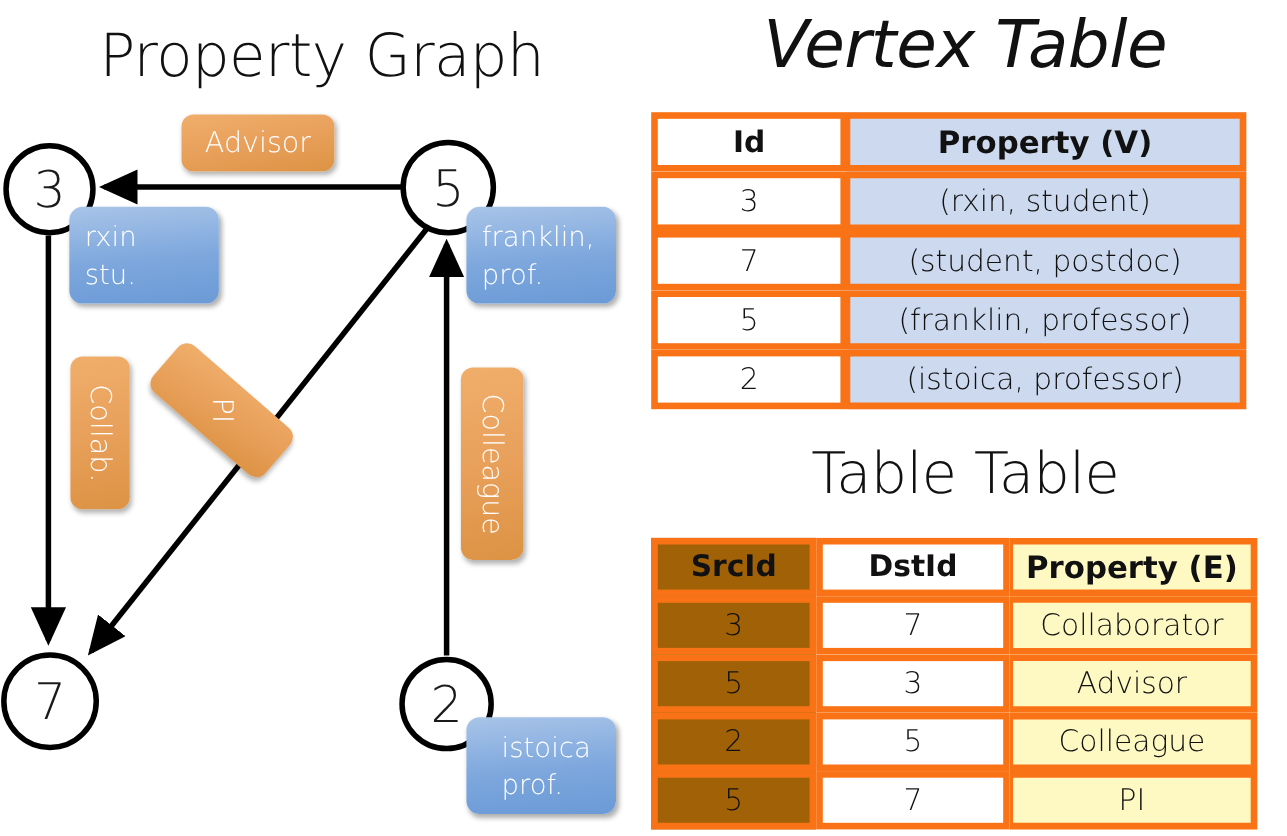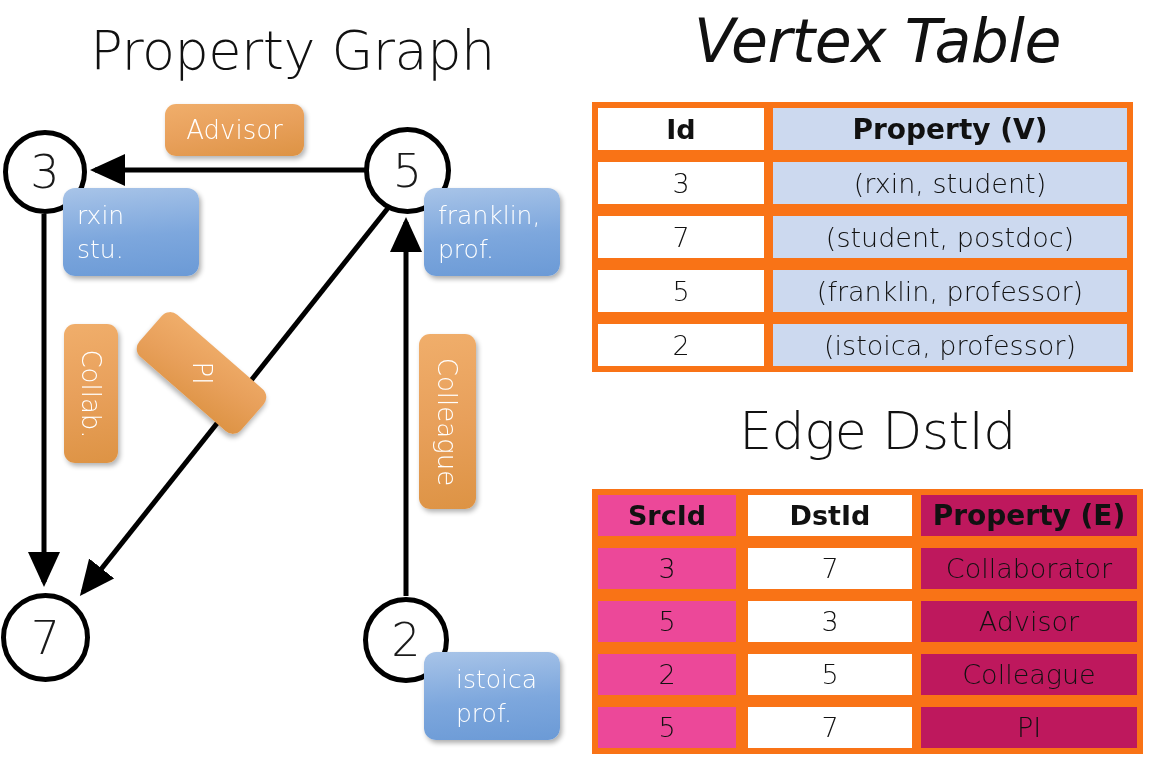--- a/index.html
+++ b/index.html
@@ -132,31 +132,31 @@
     font-weight: 700;
   }
   #vertex-table { left: 592px; top: 102px; }
   #vertex-table td, #vertex-table th { height: 54px; font-size: 27px; }
   #vertex-table .col-id   { width: 178px; background: #ffffff; }
   #vertex-table .col-prop { width: 363px; background: #ccd9ef; border-left-width: 3px; }
   #vertex-table th.col-prop { font-size: 28px; margin-top: 16px; }
 
   #edge-table { left: 592px; top: 489px; }
   #edge-table td, #edge-table th { height: 53px; font-size: 27px; }
-  #edge-table .col-src { width: 150px; background: #ec4899; }
+  #edge-table .col-src { width: 150px; background: #a16207; }
   #edge-table .col-dst { width: 176px; background: #ffffff; }
-  #edge-table .col-eprop { width: 225px; background: #be185d; border-left-width: 3px; }
+  #edge-table .col-eprop { width: 225px; background: #fef9c3; border-left-width: 3px; }
   #edge-table th.col-eprop { font-size: 28px; }
 </style>
 </head>
 <body>
 
 <div class="title" id="title-property-graph">Property Graph</div>
 <div class="title" id="title-vertex-table">Vertex Table</div>
-<div class="title" id="title-edge-table">Edge DstId</div>
+<div class="title" id="title-edge-table">Table Table</div>
 
 <div id="graph-pane">
 
   <svg id="graph-edges" viewBox="0 0 585 760" xmlns="http://www.w3.org/2000/svg">
     <defs>
       <marker id="arrowhead" markerWidth="7" markerHeight="7" refX="6" refY="3.2" orient="auto" markerUnits="strokeWidth">
         <path d="M0,0 L7,3.2 L0,6.4 Z" fill="#000000"></path>
       </marker>
     </defs>
 

